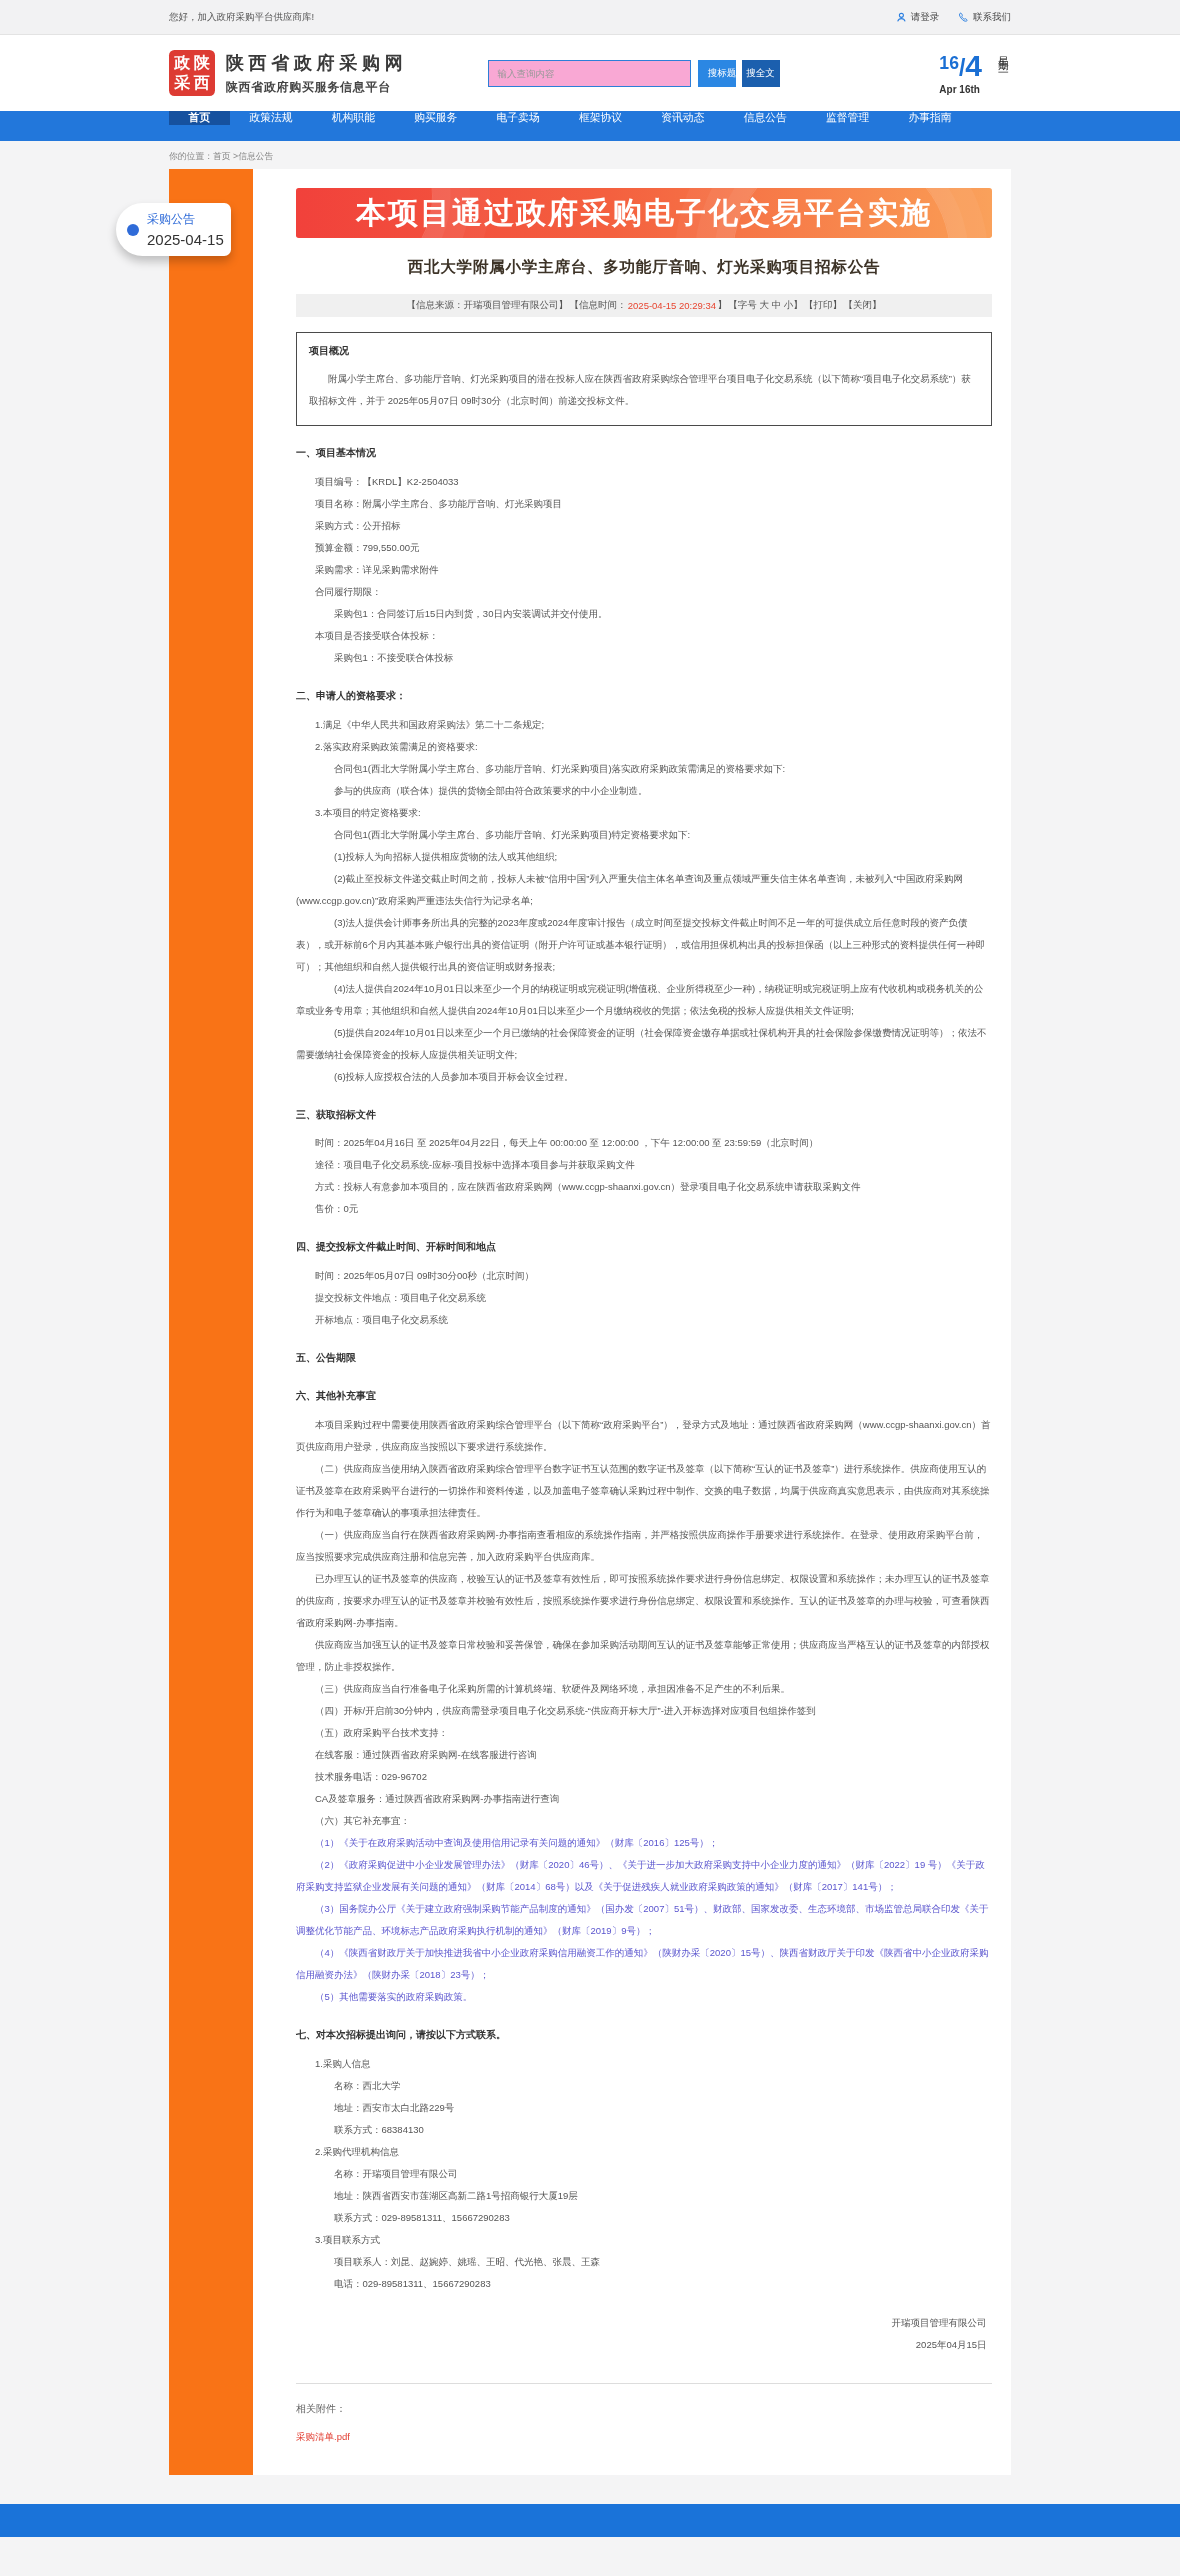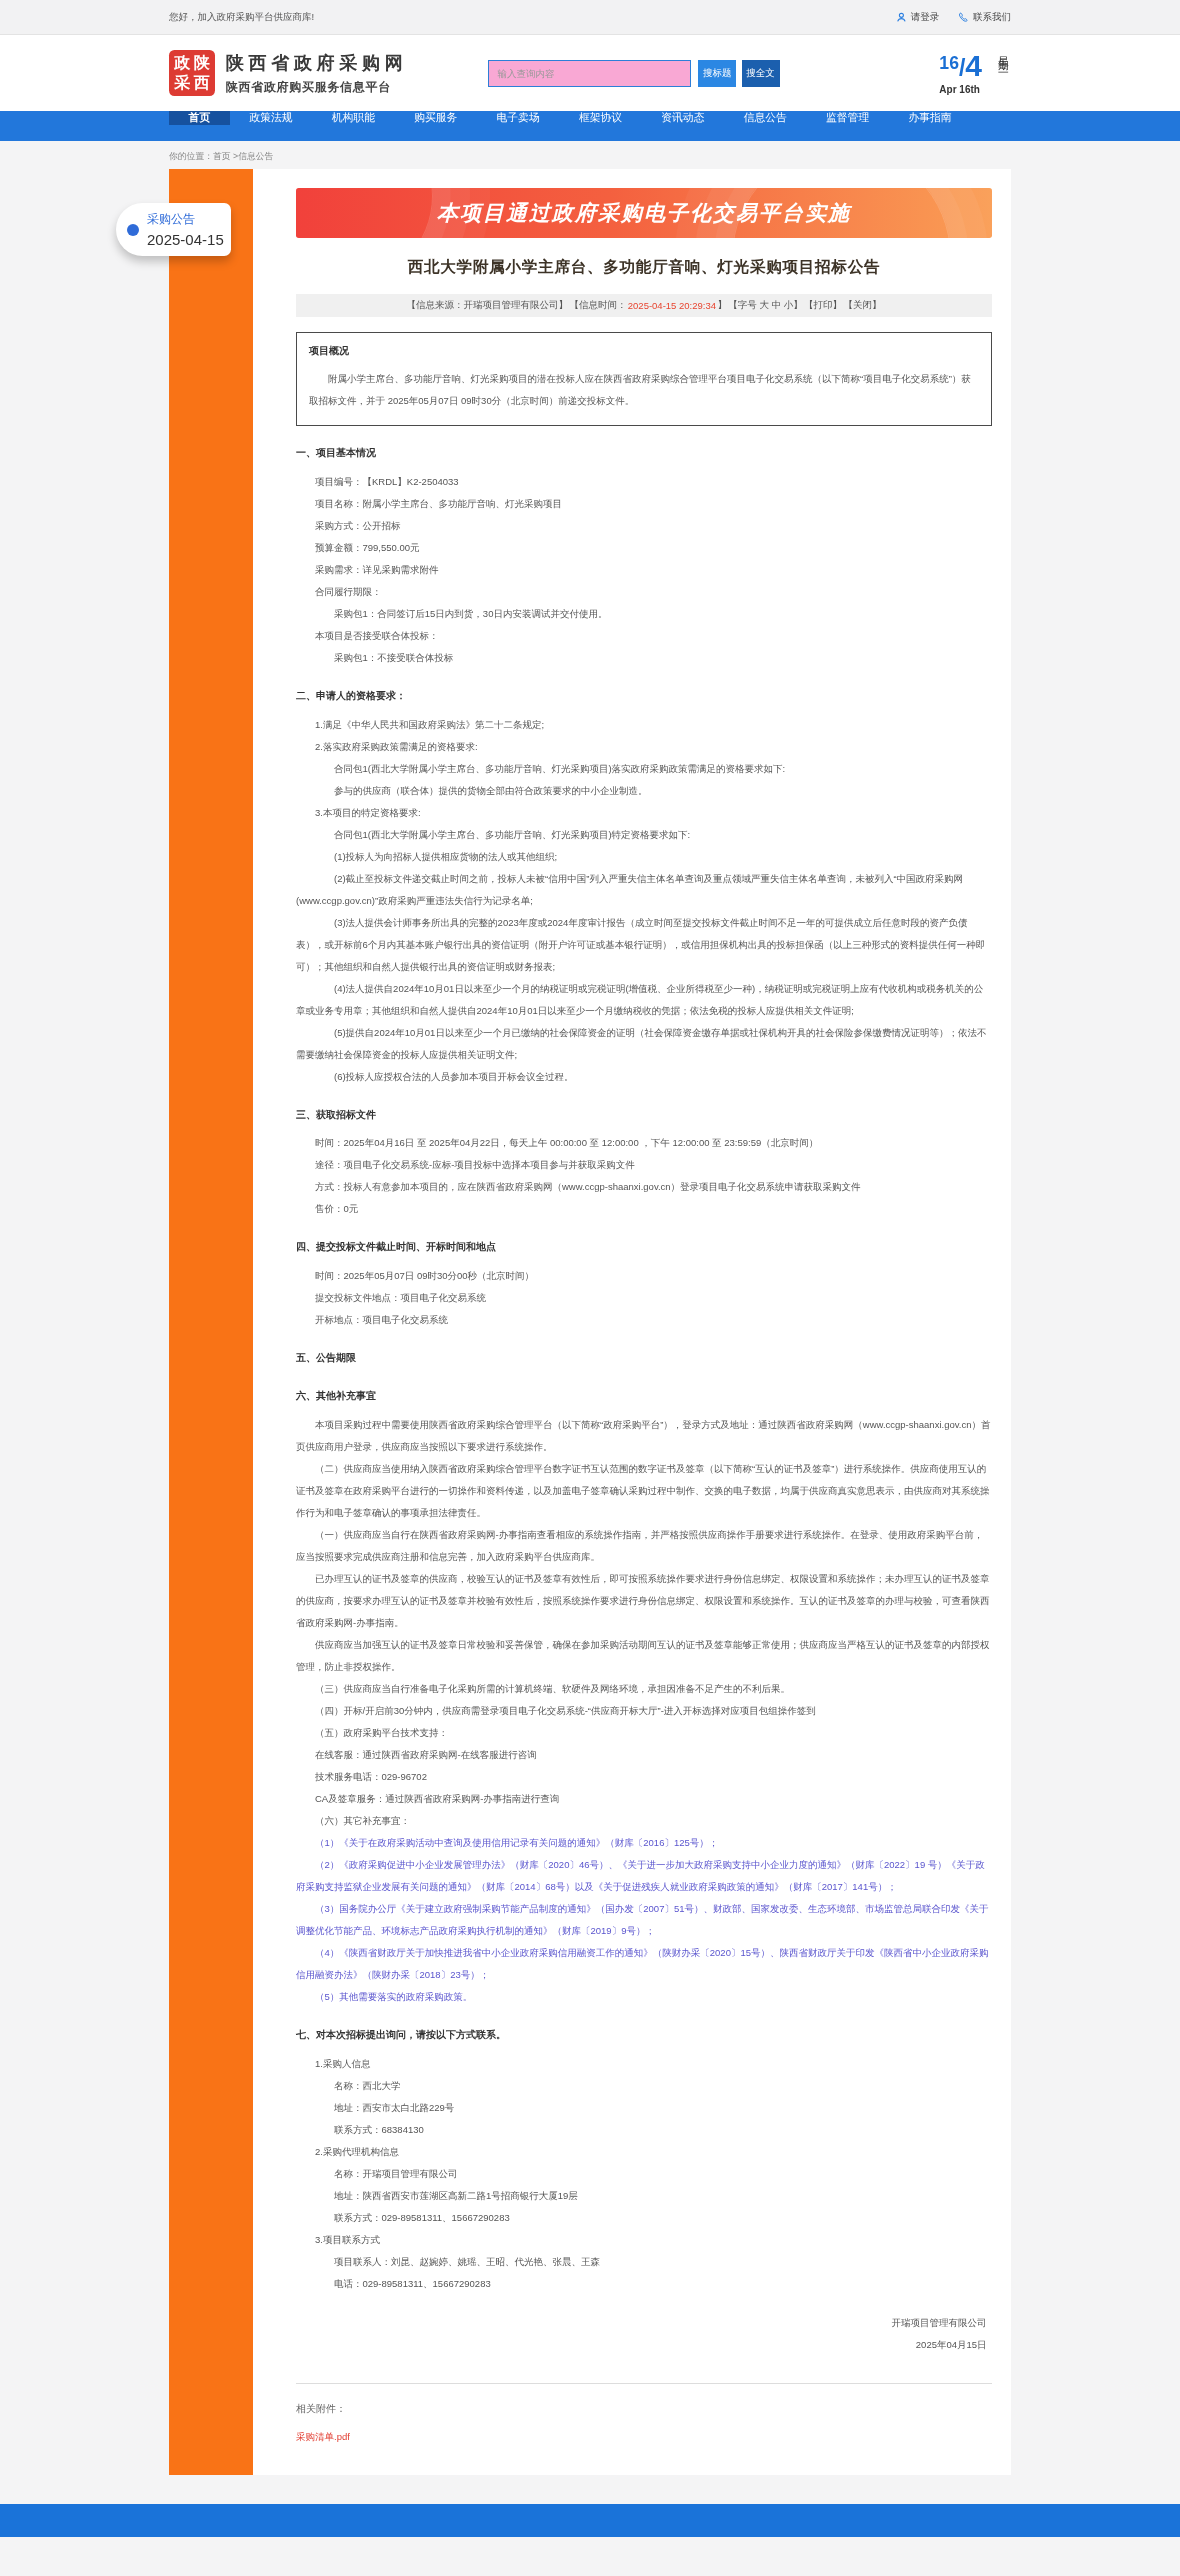--- a/index.html
+++ b/index.html
@@ -31,21 +31,21 @@
   .brand-name { font-size: 18px; font-weight: bold; color: #3a3a3a; letter-spacing: 4.7px; }
   .brand-sub { font-size: 12px; font-weight: bold; color: #444; margin-top: 4px; letter-spacing: 0.7px; }
   .searchbox { margin-left: 81px; display: flex; align-items: center; }
   .searchbox input {
     width: 203px; height: 27px; border: 1.4px solid #2d7fd8; outline: none;
     padding: 0 8px; font-size: 9.5px; color: #333; background: #f9a8d4;
     font-family: "Liberation Sans", sans-serif;
   }
   .searchbox input::placeholder { color: #999; }
   .btn-search { height: 27px; width: 38px; border: none; color: #fff; font-size: 9.5px; cursor: pointer; font-family: "Liberation Sans", sans-serif; }
-  .btn-title { background: #2b87e3; margin-left: 6.8px; }
+  .btn-title { background: #2b87e3; margin-left: 6.8px; text-align: right; }
   .btn-full { background: #1b5fae; margin-left: 5.4px; }
   .datebox { margin-left: auto; display: flex; align-items: center; gap: 15px; }
   .date-nums { }
   .date-frac { color: #1a6fd4; font-weight: bold; line-height: 1; }
   .date-day { font-size: 17.6px; vertical-align: 6.8px; }
   .date-slash { font-size: 23px; }
   .date-month { font-size: 30px; }
   .date-en { font-size: 10px; color: #333; margin-top: 2.7px; font-weight: bold; }
   .weekday { writing-mode: vertical-rl; font-size: 10.8px; color: #333; letter-spacing: 4px; height: 53px; }
 
@@ -88,21 +88,21 @@
     display: flex; align-items: center; justify-content: center;
   }
   .banner::before, .banner::after {
     content: ""; position: absolute; border-radius: 50%;
     border: 1.4px solid rgba(255,255,255,.16);
     box-shadow: 0 0 0 17.6px rgba(255,255,255,.05), 0 0 0 37px rgba(255,255,255,.05), 0 0 0 57px rgba(255,255,255,.04);
   }
   .banner::before { width: 176px; height: 176px; left: -41px; top: -81px; }
   .banner::after { width: 217px; height: 217px; right: 41px; top: -41px; }
   .banner-text {
-    color: #fff; font-size: 21px; font-weight: bold; font-style: italic;
+    color: #fff; font-size: 30px; font-weight: bold; 
     letter-spacing: 2px; position: relative; z-index: 1;
   }
 
   
   .art-title { text-align: center; font-size: 15.6px; color: #3d3327; font-weight: bold; margin-top: 19px; letter-spacing: 0.7px; }
   .meta {
     background: #f0f0f0; margin-top: 16px; height: 23px; display: flex;
     align-items: center; justify-content: center; font-size: 9.5px; color: #555; gap: 1.4px;
   }
   .meta .red { color: #e8442f; }

